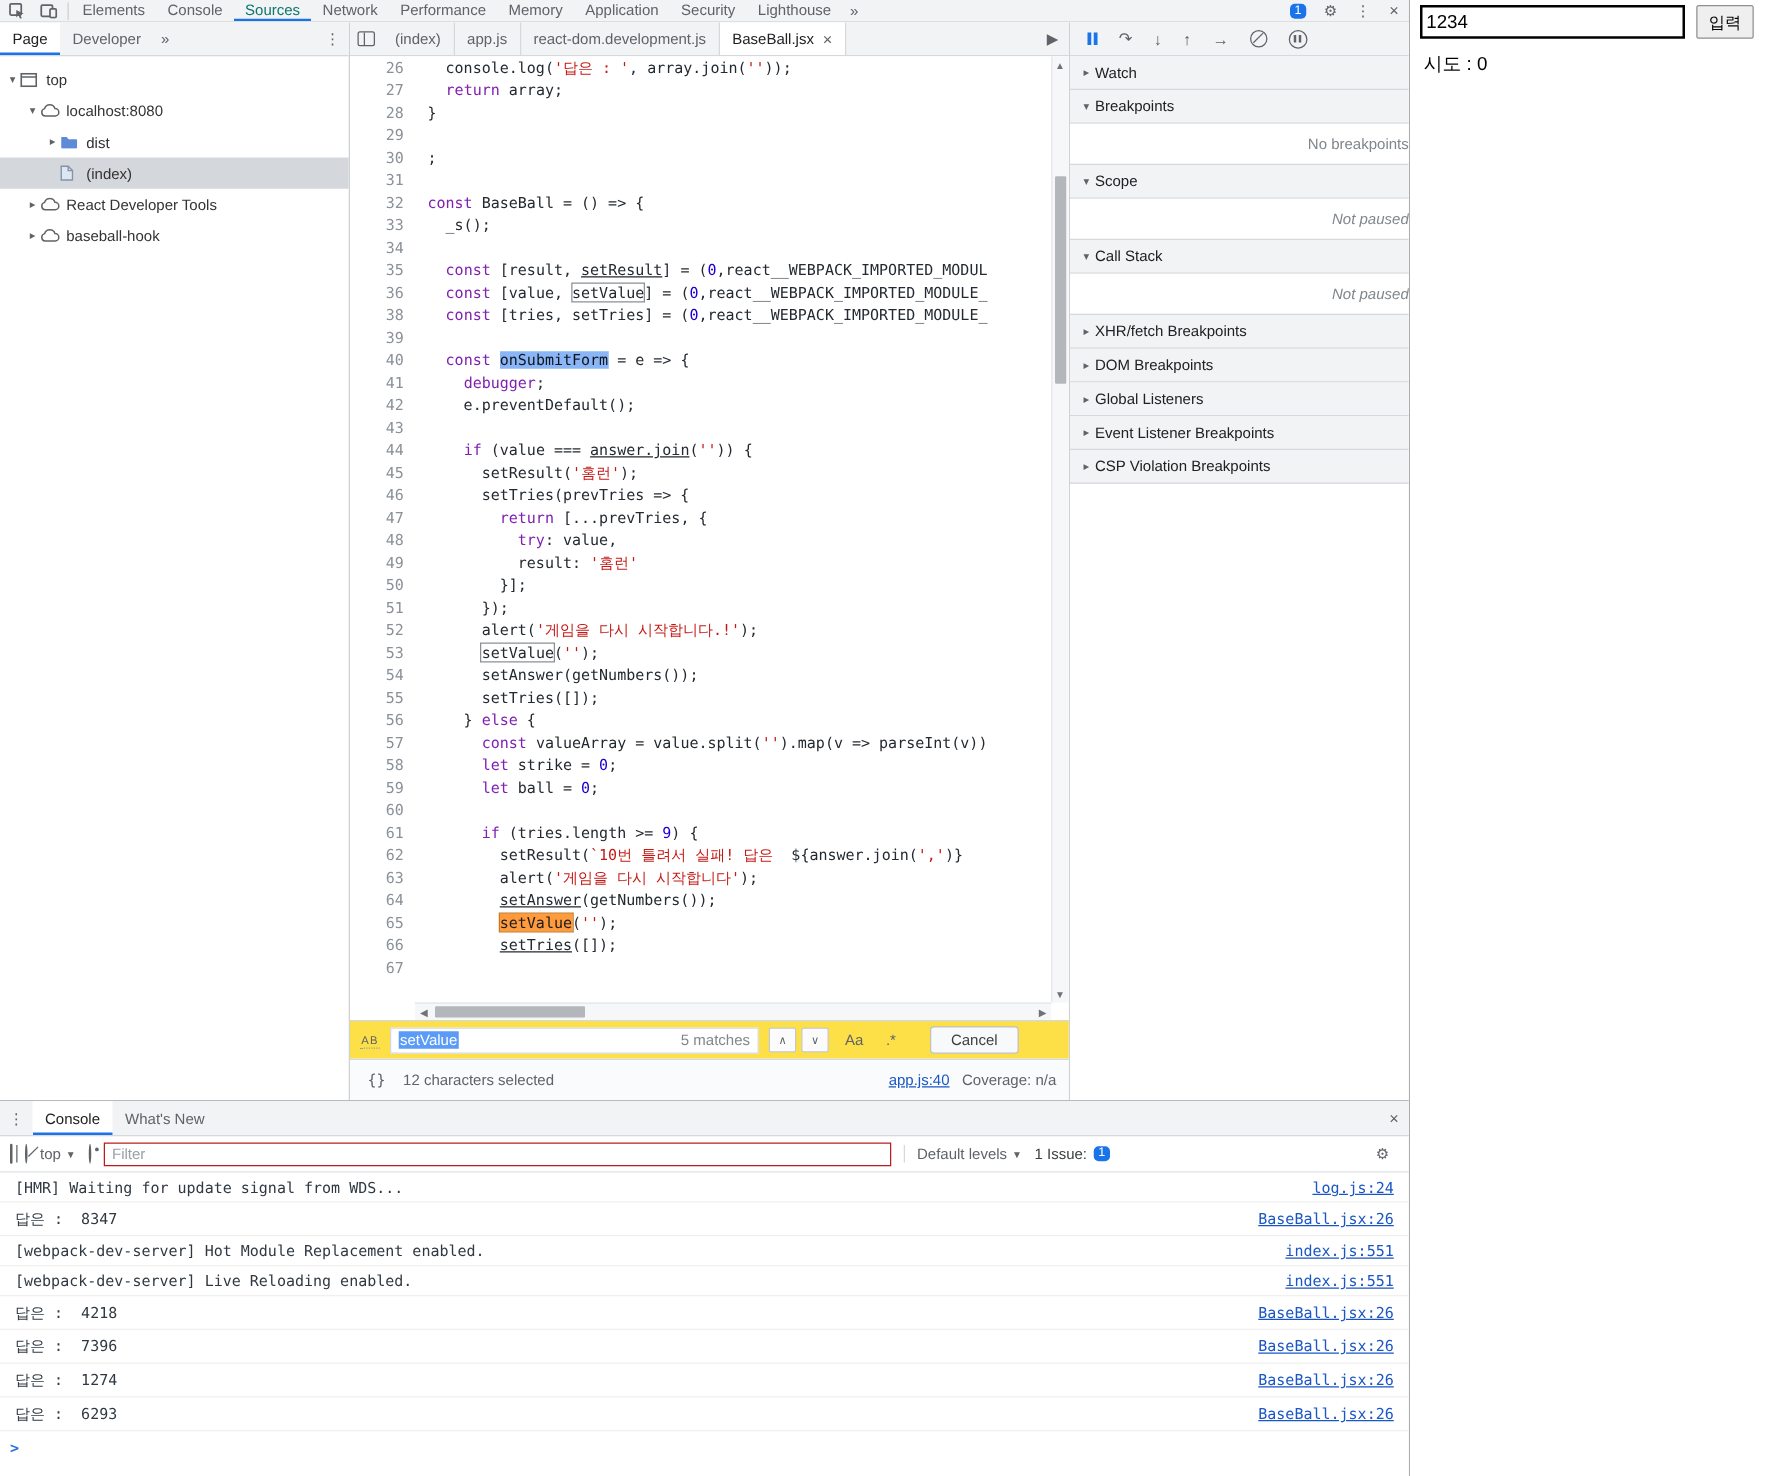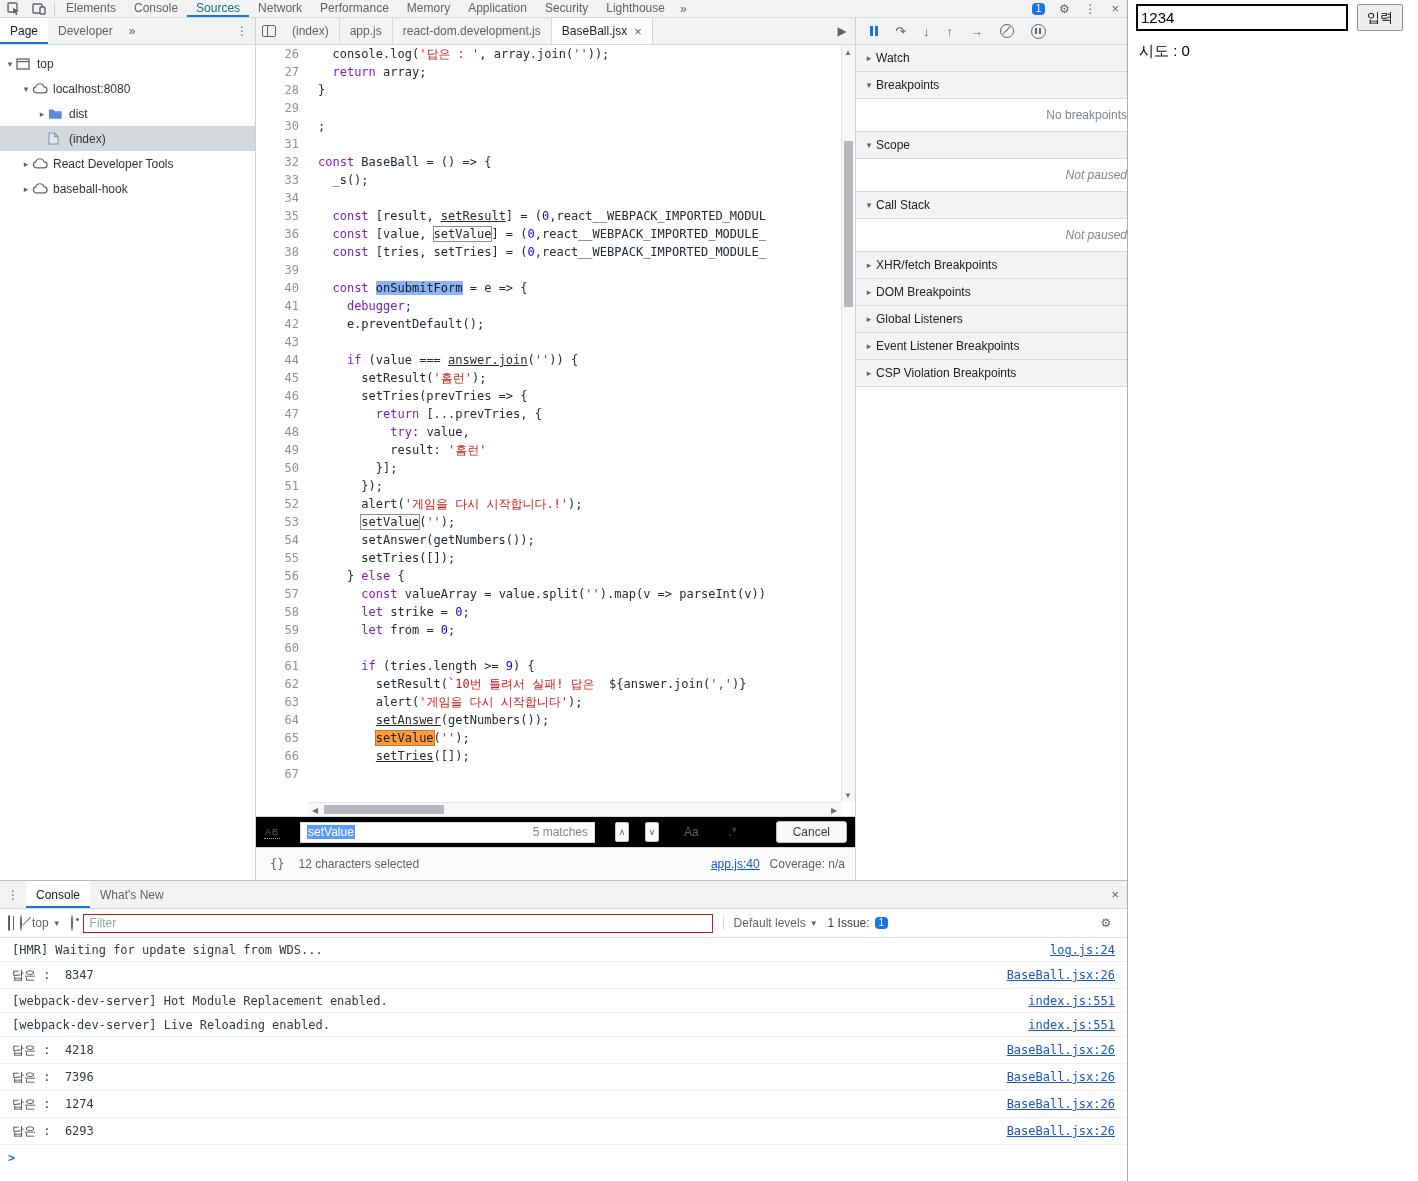--- a/index.html
+++ b/index.html
@@ -22,21 +22,21 @@
   .more-label { padding:0 6px; cursor:pointer; }
   .spacer { flex:1; }
   .bubble { background:#1a73e8; color:#fff; border-radius:4px; font-size:10px; line-height:12px; padding:0 4px; display:inline-block; }
   .close-x { font-size:13px; padding:0 8px; cursor:pointer; }
 
   
   #sources-region { position:absolute; top:18px; left:0; right:0; height:862px; display:flex; background:#fff; }
   .pane-header { height:27px; background:#f1f3f4; border-bottom:1px solid #d5d8dc; display:flex; align-items:center; color:#5f6368; flex:none; }
 
   
-  #navigator-pane { width:256px; flex:none; border-right:1px solid #cdd0d4; display:flex; flex-direction:column; overflow:hidden; }
+  #navigator-pane { width:280px; flex:none; border-right:1px solid #cdd0d4; display:flex; flex-direction:column; overflow:hidden; }
   .nav-tab { padding:0 10px; height:100%; display:flex; align-items:center; cursor:pointer; }
   .nav-tab.active { color:#202124; background:#fff; box-shadow: inset 0 -2px 0 #1a73e8; }
   #file-tree { padding-top:6px; }
   .tree-row { height:25px; display:flex; align-items:center; cursor:pointer; white-space:nowrap; color:#333; }
   .tree-row.selected { background:#d4d7dc; }
   .tree-arrow { width:12px; font-size:9px; color:#5f6368; text-align:center; flex:none; }
   .tree-icon { width:20px; display:flex; align-items:center; flex:none; }
   .tree-label { padding-left:1px; }
 
   
@@ -64,21 +64,21 @@
   
   #vscrollbar { position:absolute; top:0; right:0; bottom:14px; width:14px; background:#f6f7f8; border-left:1px solid #e3e5e8; }
   #vthumb { position:absolute; left:2px; right:2px; top:96px; height:166px; background:#b3b6ba; border-radius:1px; }
   #hscrollbar { position:absolute; left:52px; right:14px; bottom:0; height:14px; background:#f6f7f8; border-top:1px solid #e3e5e8; }
   #hthumb { position:absolute; top:2px; bottom:2px; left:16px; width:120px; background:#b3b6ba; border-radius:1px; }
   .sb-arrow { position:absolute; color:#6e7control3; font-size:8px; color:#6f7378; width:14px; height:14px; display:flex; align-items:center; justify-content:center; cursor:pointer; }
   .sb-up { top:0; right:0; } .sb-down { bottom:0; right:0; }
   .sb-left { left:-0px; top:0; } .sb-right { right:0; top:0; }
 
   
-  #search-bar { height:31px; border-top:1px solid #d5d8dc; background:#000000; display:flex; align-items:center; padding:0 8px; gap:20px; flex:none; }
+  #search-bar { height:31px; border-top:1px solid #d5d8dc; background:#fde047; display:flex; align-items:center; padding:0 8px; gap:8px; flex:none; }
   .searchmode { font-size:9px; letter-spacing:1px; color:#5f6368; border-bottom:1px dotted #9aa0a6; cursor:pointer; padding:1px 1px; }
   .search-field { flex:0 0 295px; height:21px; background:#fff; border:1px solid #d5d8dc; display:flex; align-items:center; padding:0 6px; font-size:12px; cursor:text; }
   .search-sel { background:#5b9bf8; color:#fff; padding:0 1px; }
   .matches { color:#80868b; margin-left:auto; padding-left:10px; white-space:nowrap; }
   .chev-btn { width:22px; height:20px; border:1px solid #c6c9cc; background:#fbfbfc; border-radius:2px; display:flex; align-items:center; justify-content:center; font-size:9px; color:#5f6368; cursor:pointer; }
   .chev-btn + .chev-btn { margin-left:-4px; }
   .toggle-btn { color:#5f6368; cursor:pointer; padding:2px 5px; font-size:12px; }
   .cancel-btn { margin-left:14px; border:1px solid #bdc1c6; background:#f8f9fa; color:#3c4043; border-radius:3px; padding:3px 16px; font-size:12px; cursor:pointer; }
 
   
@@ -299,21 +299,21 @@
               <div class="code-line"><span class="gutter">49</span><span class="line-text"><span class="tok-p">          result: </span><span class="tok-s">'홈런'</span></span></div>
               <div class="code-line"><span class="gutter">50</span><span class="line-text"><span class="tok-p">        }];</span></span></div>
               <div class="code-line"><span class="gutter">51</span><span class="line-text"><span class="tok-p">      });</span></span></div>
               <div class="code-line"><span class="gutter">52</span><span class="line-text"><span class="tok-p">      alert(</span><span class="tok-s">'게임을 다시 시작합니다.!'</span><span class="tok-p">);</span></span></div>
               <div class="code-line"><span class="gutter">53</span><span class="line-text"><span class="tok-p">      </span><span class="tok-m">setValue</span><span class="tok-p">(</span><span class="tok-s">''</span><span class="tok-p">);</span></span></div>
               <div class="code-line"><span class="gutter">54</span><span class="line-text"><span class="tok-p">      setAnswer(getNumbers());</span></span></div>
               <div class="code-line"><span class="gutter">55</span><span class="line-text"><span class="tok-p">      setTries([]);</span></span></div>
               <div class="code-line"><span class="gutter">56</span><span class="line-text"><span class="tok-p">    } </span><span class="tok-k">else</span><span class="tok-p"> {</span></span></div>
               <div class="code-line"><span class="gutter">57</span><span class="line-text"><span class="tok-p">      </span><span class="tok-k">const</span><span class="tok-p"> valueArray = value.split(</span><span class="tok-s">''</span><span class="tok-p">).map(v =&gt; parseInt(v))</span></span></div>
               <div class="code-line"><span class="gutter">58</span><span class="line-text"><span class="tok-p">      </span><span class="tok-k">let</span><span class="tok-p"> strike = </span><span class="tok-n">0</span><span class="tok-p">;</span></span></div>
-              <div class="code-line"><span class="gutter">59</span><span class="line-text"><span class="tok-p">      </span><span class="tok-k">let</span><span class="tok-p"> from = </span><span class="tok-n">0</span><span class="tok-p">;</span></span></div>
+              <div class="code-line"><span class="gutter">59</span><span class="line-text"><span class="tok-p">      </span><span class="tok-k">let</span><span class="tok-p"> ball = </span><span class="tok-n">0</span><span class="tok-p">;</span></span></div>
               <div class="code-line"><span class="gutter">60</span><span class="line-text"></span></div>
               <div class="code-line"><span class="gutter">61</span><span class="line-text"><span class="tok-p">      </span><span class="tok-k">if</span><span class="tok-p"> (tries.length &gt;= </span><span class="tok-n">9</span><span class="tok-p">) {</span></span></div>
               <div class="code-line"><span class="gutter">62</span><span class="line-text"><span class="tok-p">        setResult(</span><span class="tok-s">`10번 틀려서 실패! 답은  </span><span class="tok-p">${answer.join(</span><span class="tok-s">','</span><span class="tok-p">)}</span></span></div>
               <div class="code-line"><span class="gutter">63</span><span class="line-text"><span class="tok-p">        alert(</span><span class="tok-s">'게임을 다시 시작합니다'</span><span class="tok-p">);</span></span></div>
               <div class="code-line"><span class="gutter">64</span><span class="line-text"><span class="tok-p">        </span><span class="tok-u">setAnswer</span><span class="tok-p">(getNumbers());</span></span></div>
               <div class="code-line"><span class="gutter">65</span><span class="line-text"><span class="tok-p">        </span><span class="tok-mc">setValue</span><span class="tok-p">(</span><span class="tok-s">''</span><span class="tok-p">);</span></span></div>
               <div class="code-line"><span class="gutter">66</span><span class="line-text"><span class="tok-p">        </span><span class="tok-u">setTries</span><span class="tok-p">([]);</span></span></div>
               <div class="code-line"><span class="gutter">67</span><span class="line-text"></span></div>
             </div>
           <div id="vscrollbar">

